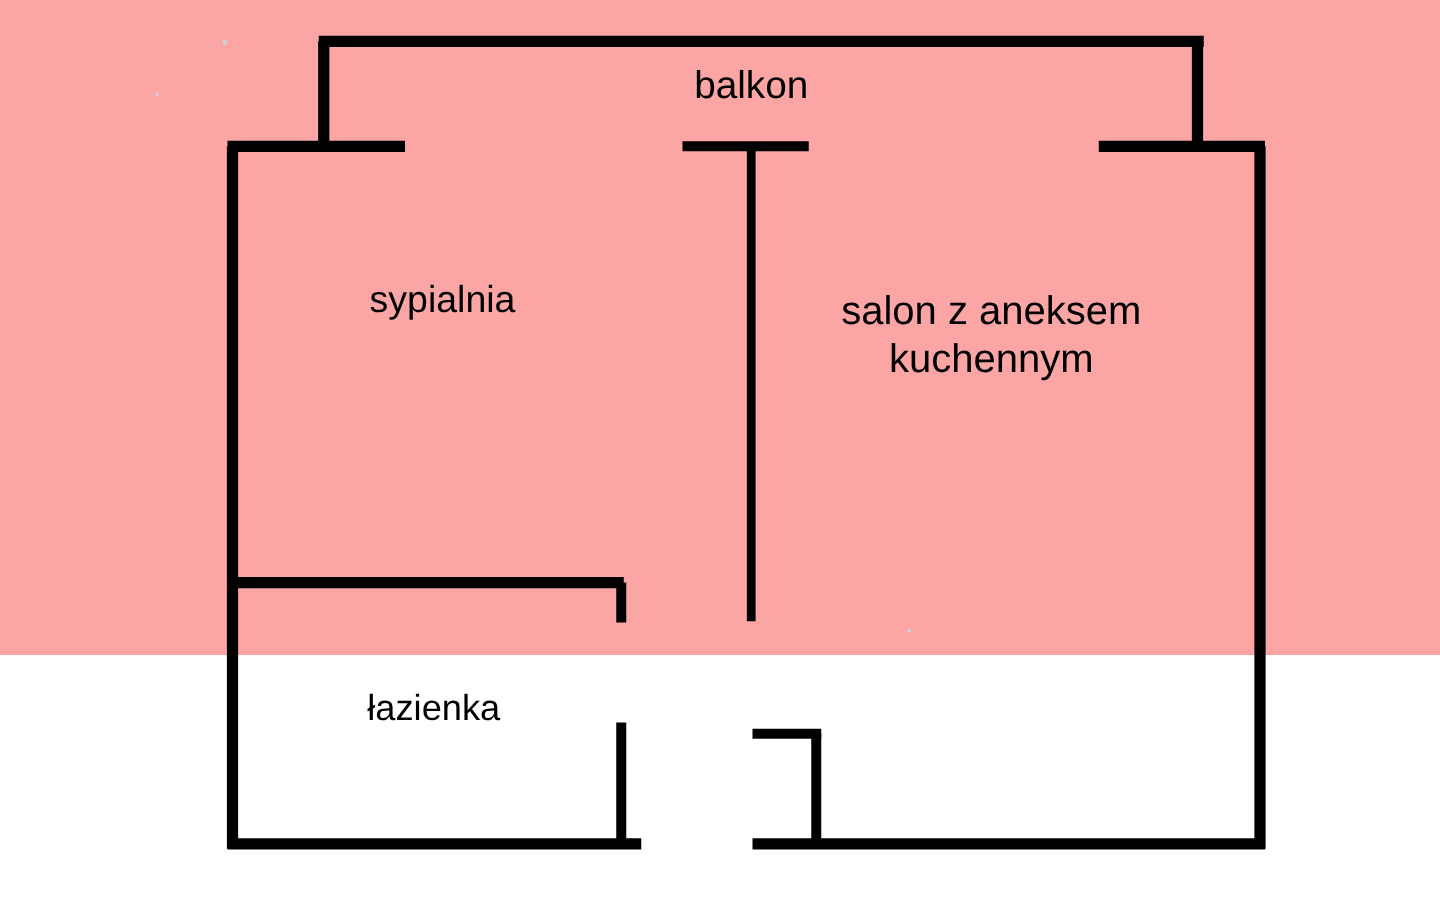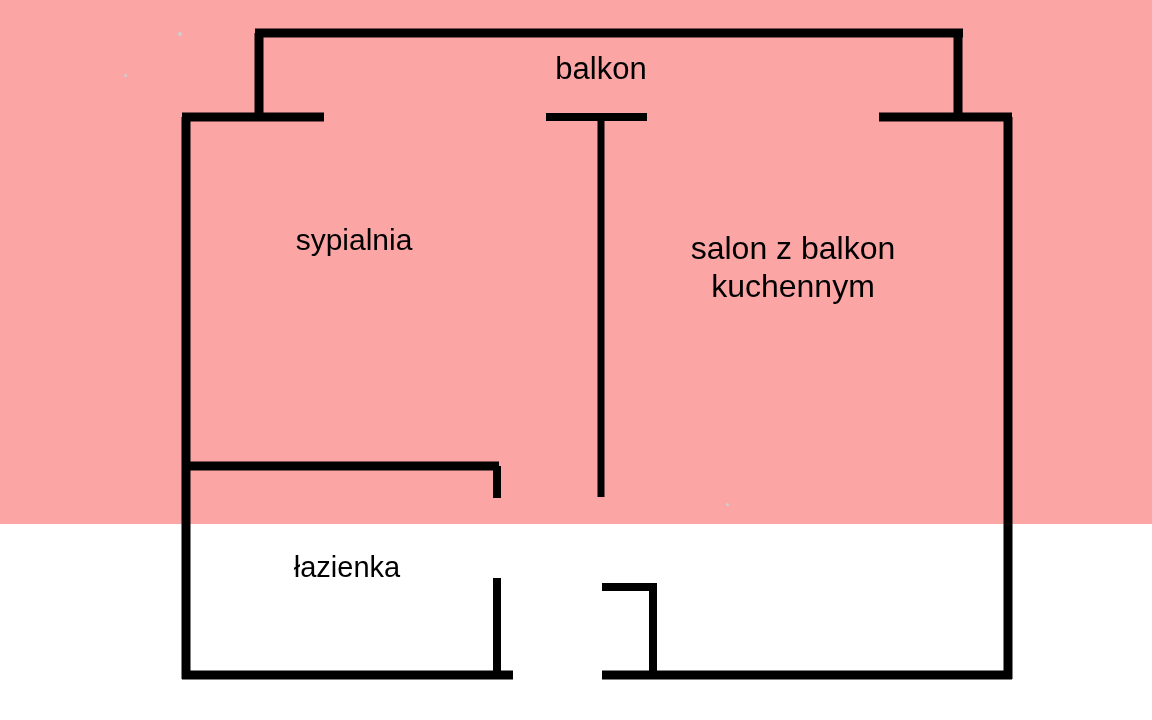--- a/index.html
+++ b/index.html
@@ -69,21 +69,21 @@
         <line class="wall" x1="497" y1="578" x2="497" y2="679" stroke-width="8" stroke="#000000"></line>
         <line class="wall" x1="182" y1="675" x2="513" y2="675" stroke-width="9" stroke="#000000"></line>
         <line class="wall" x1="602" y1="587" x2="657" y2="587" stroke-width="8" stroke="#000000"></line>
         <line class="wall" x1="653" y1="587" x2="653" y2="679" stroke-width="8" stroke="#000000"></line>
         <line class="wall" x1="602" y1="675" x2="1012" y2="675" stroke-width="9" stroke="#000000"></line>
       </g>
   </svg>
   <div id="label-layer">
       <div class="room-label" style="left: 601px; top: 69px; font-size: 31px; color: rgb(0, 0, 0);">balkon</div>
       <div class="room-label" style="left: 354px; top: 240px; font-size: 30px; color: rgb(0, 0, 0);">sypialnia</div>
-      <div class="room-label" style="left: 793px; top: 268px; font-size: 32px; color: rgb(0, 0, 0);">salon z balkon
+      <div class="room-label" style="left: 793px; top: 268px; font-size: 32px; color: rgb(0, 0, 0);">salon z aneksem
 kuchennym</div>
       <div class="room-label" style="left: 347px; top: 567px; font-size: 29px; color: rgb(0, 0, 0);">łazienka</div>
     </div>
   <div id="artifact-layer">
       <div class="speck" style="left: 178px; top: 32px; width: 4px; height: 4px; position: absolute;"></div>
       <div class="speck" style="left: 124px; top: 74px; width: 3px; height: 3px; position: absolute;"></div>
       <div class="speck" style="left: 726px; top: 503px; width: 3px; height: 3px; position: absolute;"></div>
     </div>
 </div>
 

